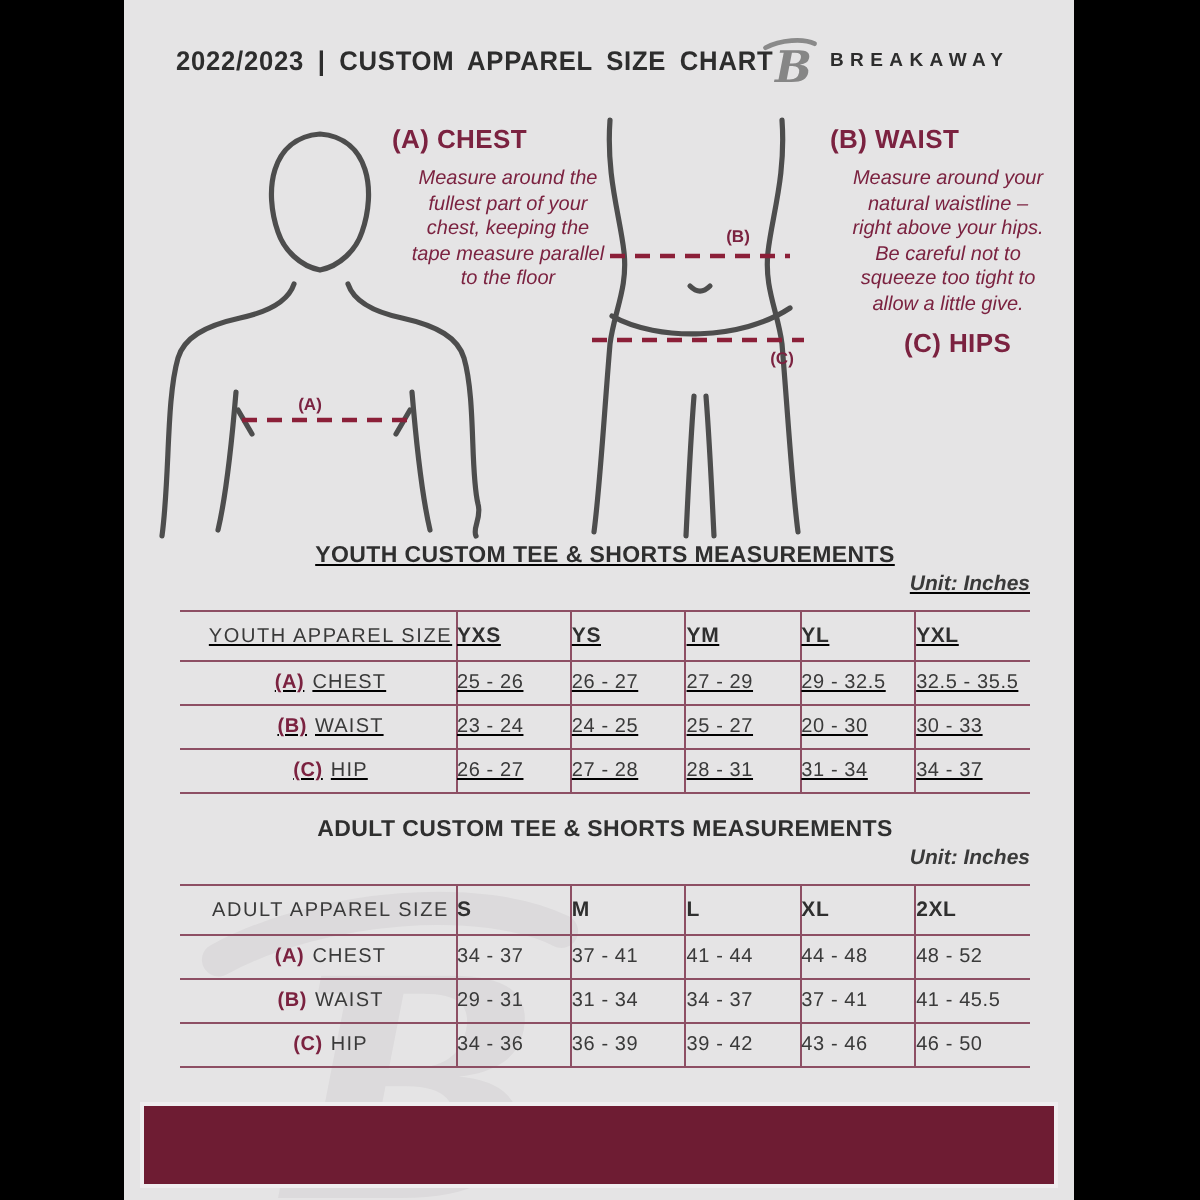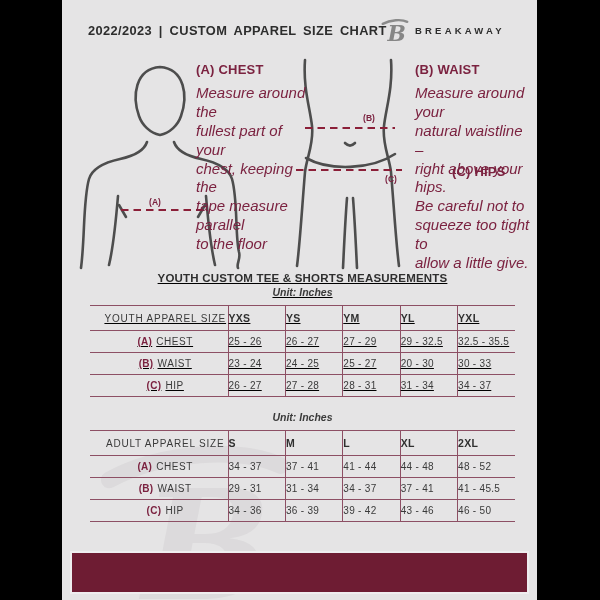--- a/index.html
+++ b/index.html
@@ -9,39 +9,39 @@
 
   
   .doc-title{position:absolute;left:26px;top:23px;font-size:13.5px;font-weight:bold;color:#2d2d2d;
     letter-spacing:.4px;word-spacing:3px;transform:scaleX(.95);transform-origin:left center;white-space:nowrap;}
   .brand{position:absolute;left:318px;top:14px;display:flex;align-items:center;}
   .brand-name{font-size:9.5px;font-weight:bold;letter-spacing:3.2px;color:#2d2d2d;margin-left:5px;white-space:nowrap;}
 
   
   .instr{position:absolute;color:#7b2240;}
   .instr h3{margin:0 0 7px 0;font-size:13px;font-weight:bold;letter-spacing:.2px;}
-  .instr p{margin:0;font-size:15px;font-style:italic;line-height:1.26;white-space:pre-line;}
+  .instr p{margin:0;font-size:10px;font-style:italic;line-height:1.26;white-space:pre-line;text-align:center;}
   .instr-a{left:134px;top:62px;width:116px;}
   .instr-b{left:353px;top:62px;width:118px;}
   .instr-c{left:353px;top:164px;width:120px;margin-left:37px;}
 
   
   .fig{position:absolute;}
   .fig-1{left:13px;top:58px;}
   .fig-2{left:221px;top:58px;}
   .outline{fill:none;stroke:#4d4d4d;stroke-width:2.6;stroke-linecap:round;}
   .dash{fill:none;stroke:#8b1f38;stroke-width:2.2;stroke-dasharray:7.5 5;}
   .fig-label{font-family:"Liberation Sans",sans-serif;font-size:8.5px;font-weight:bold;fill:#7b2240;}
 
   
   .section{position:absolute;left:28px;width:425px;}
   .sec-youth{top:272px;text-decoration:underline;}
   .sec-adult{top:409px;}
   .sec-title{text-align:center;font-size:11.5px;font-weight:bold;color:#2f2f2f;letter-spacing:.2px;}
-  .sec-unit{text-align:center;font-size:10.5px;font-style:italic;font-weight:bold;color:#3a3a3a;margin-top:2px;}
+  .sec-unit{text-align:right;font-size:10.5px;font-style:italic;font-weight:bold;color:#3a3a3a;margin-top:2px;}
   .size-table{width:425px;border-collapse:collapse;table-layout:fixed;margin-top:7px;position:relative;z-index:2;}
   .size-table col.c-label{width:138px;}
   .size-table tr{border-top:1.5px solid #8d4f64;}
   .size-table tbody tr:last-child{border-bottom:1.5px solid #8d4f64;}
   .size-table th,.size-table td{border-left:1.5px solid #8d4f64;padding:0;text-align:left;
     font-size:10px;color:#3a3a3a;letter-spacing:.3px;background:transparent;}
   .size-table th:first-child,.size-table td:first-child{border-left:none;text-align:center;padding-left:13px;}
   .size-table thead tr{height:25px;}
   .size-table tbody tr{height:22px;}
   .size-table thead th{font-weight:bold;font-size:10.5px;color:#2f2f2f;}
@@ -165,20 +165,21 @@
             <td>27 - 28</td>
             <td>28 - 31</td>
             <td>31 - 34</td>
             <td>34 - 37</td>
           </tr>
         </tbody>
       </table>
     </div>
 
     <div class="section sec-adult">
+      <div class="sec-title">ADULT CUSTOM TEE &amp; SHORTS MEASUREMENTS</div>
       <div class="sec-unit">Unit: Inches</div>
       <table class="size-table">
         <colgroup>
             <col class="c-label">
             <col>
             <col>
             <col>
             <col>
             <col>
           </colgroup>

